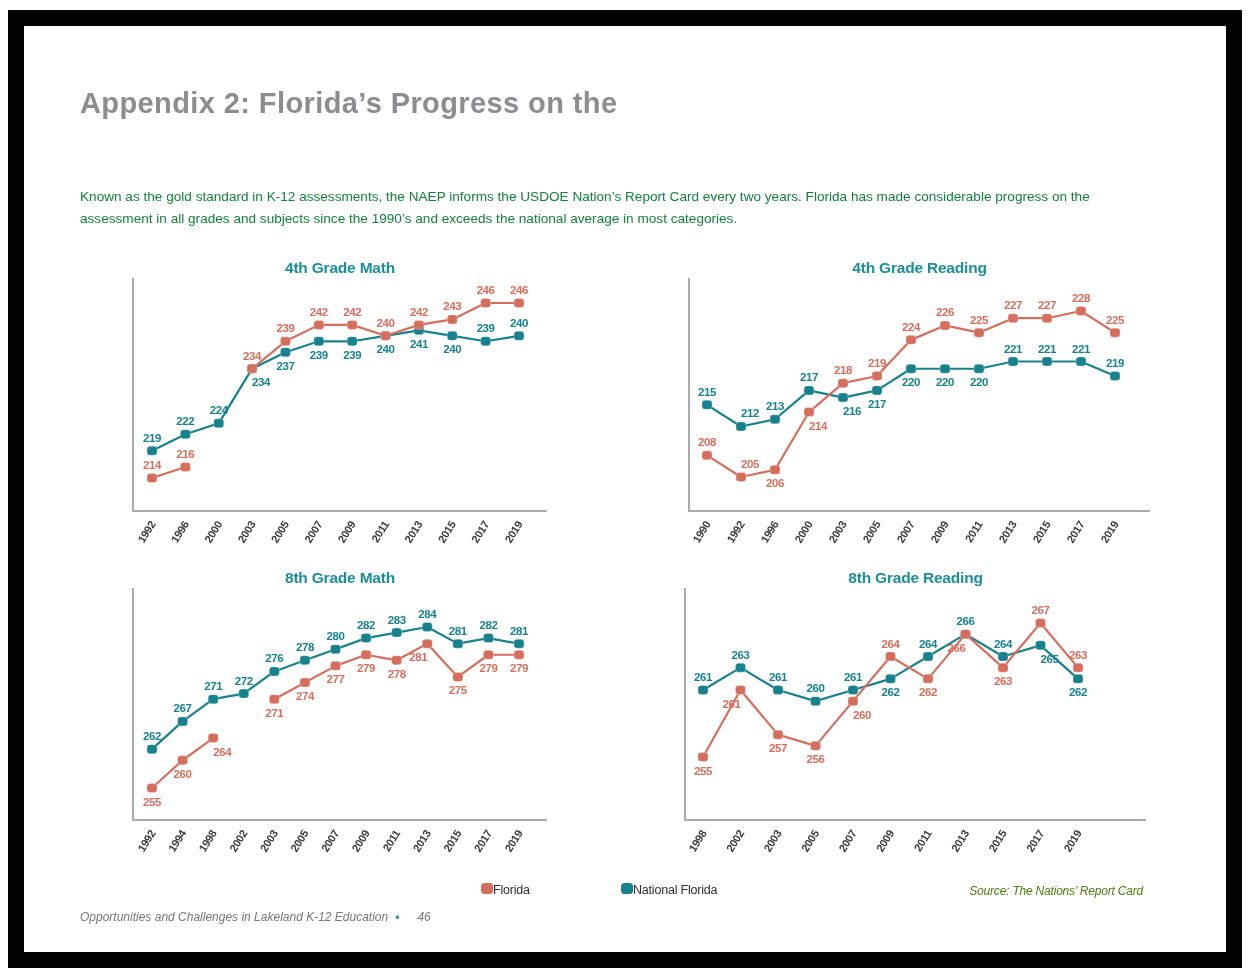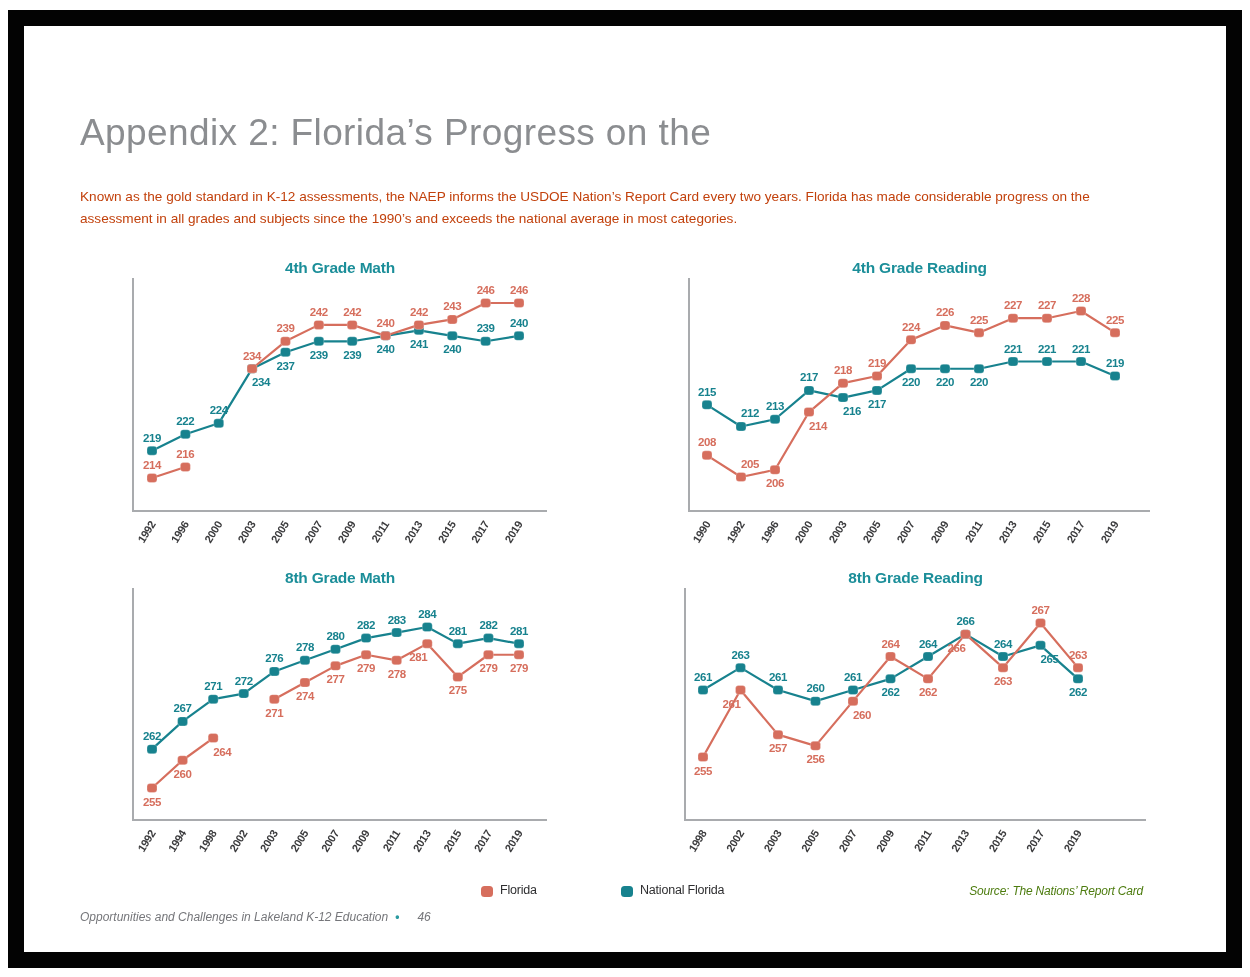--- a/index.html
+++ b/index.html
@@ -5,36 +5,36 @@
   html,body{margin:0;padding:0;}
   body{
     width:1250px;height:977px;position:relative;background:#ffffff;overflow:hidden;
     font-family:"Liberation Sans",sans-serif;
   }
   .frame{
     position:absolute;left:8px;top:10px;width:1234px;height:958px;
     border:16px solid #030303;box-sizing:border-box;background:#ffffff;
   }
   .heading{
-    position:absolute;left:80px;top:113px;color:#8b8d90;
-    font-size:37px;line-height:39px;font-weight:400;letter-spacing:0.4px;
+    position:absolute;left:80px;top:84px;color:#8b8d90;
+    font-size:29px;line-height:39px;font-weight:700;letter-spacing:0.4px;
   }
   .intro{
-    position:absolute;left:80px;top:186px;width:1080px;color:#c2410c;
+    position:absolute;left:80px;top:186px;width:1080px;color:#15803d;
     font-size:13.6px;line-height:21.5px;
   }
   .chart{position:absolute;}
   .chart svg{display:block;}
   .ct{font-family:"Liberation Sans",sans-serif;font-size:15.5px;font-weight:bold;letter-spacing:-0.2px;}
   .tick{font-family:"Liberation Sans",sans-serif;font-size:11px;font-weight:bold;fill:#3b3b3d;letter-spacing:-0.3px;}
   .vlabel{font-family:"Liberation Sans",sans-serif;font-size:11.5px;font-weight:bold;letter-spacing:-0.4px;}
   .axis{stroke:#a9abae;stroke-width:2;}
   .sline{fill:none;stroke-width:2.2;stroke-linejoin:round;}
   .legend{position:absolute;left:0;top:883px;width:1250px;height:18px;}
-  .legend-item{position:absolute;display:flex;align-items:flex-end;gap:7px;}
+  .legend-item{position:absolute;display:flex;align-items:flex-start;}
   .legend-item.fl{left:481px;}
   .legend-item.np{left:621px;}
   .legend-swatch{width:12px;height:11px;border-radius:3.5px;display:inline-block;}
   .legend-label{font-size:12.5px;color:#2e2e30;letter-spacing:-0.2px;}
   .source{
     position:absolute;right:107px;top:884px;font-size:12px;font-style:italic;
     color:#4d7c0f;letter-spacing:-0.2px;
   }
   .footer{
     position:absolute;left:80px;top:910px;font-size:12px;font-style:italic;color:#75767a;

